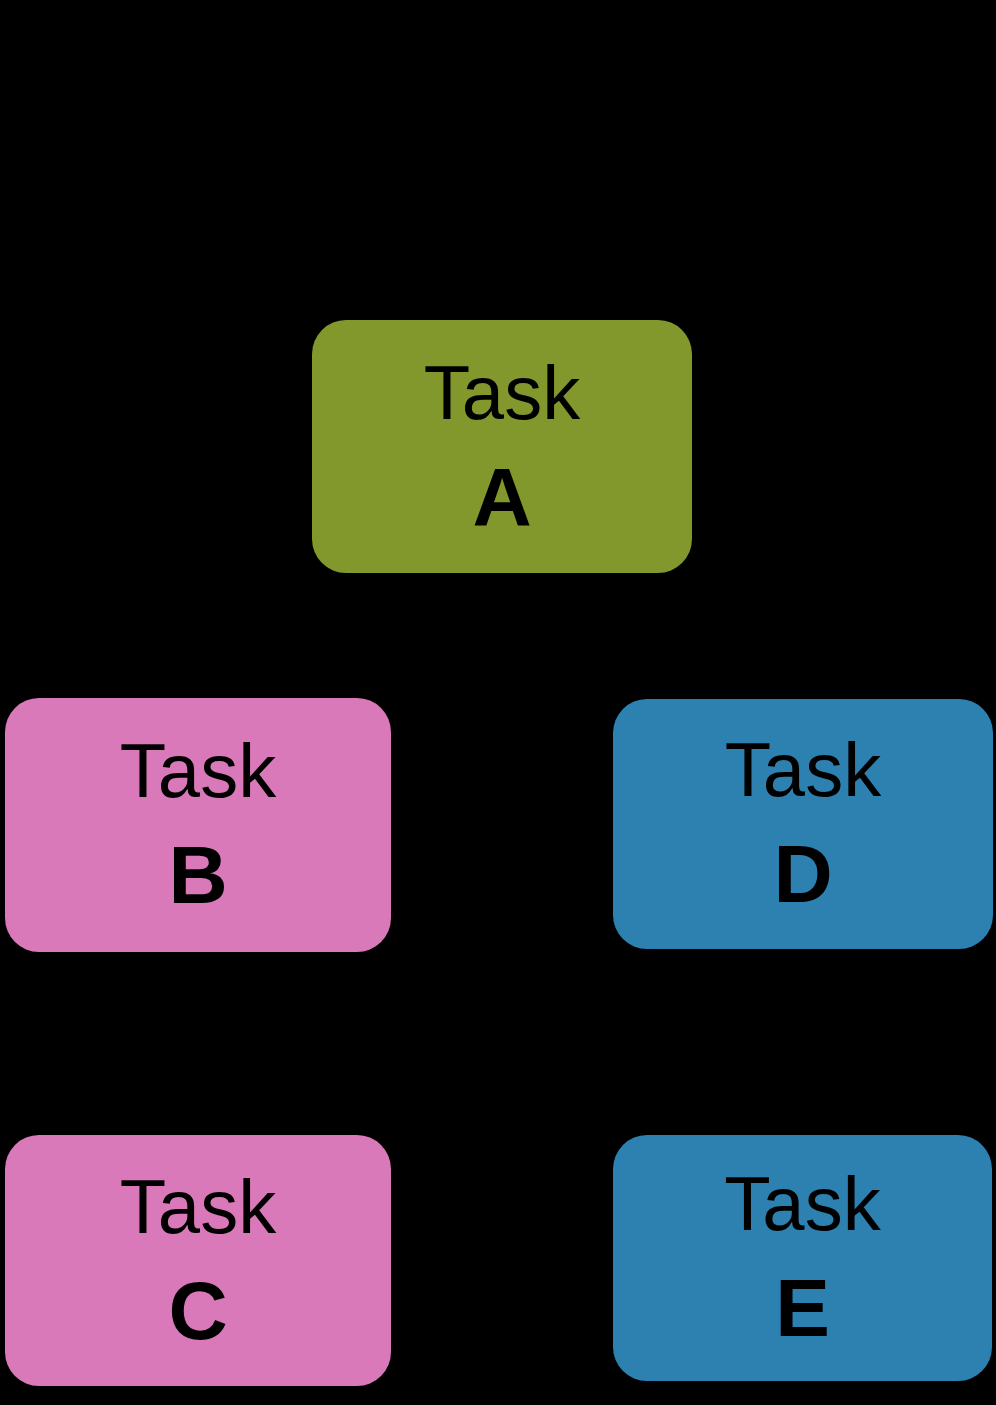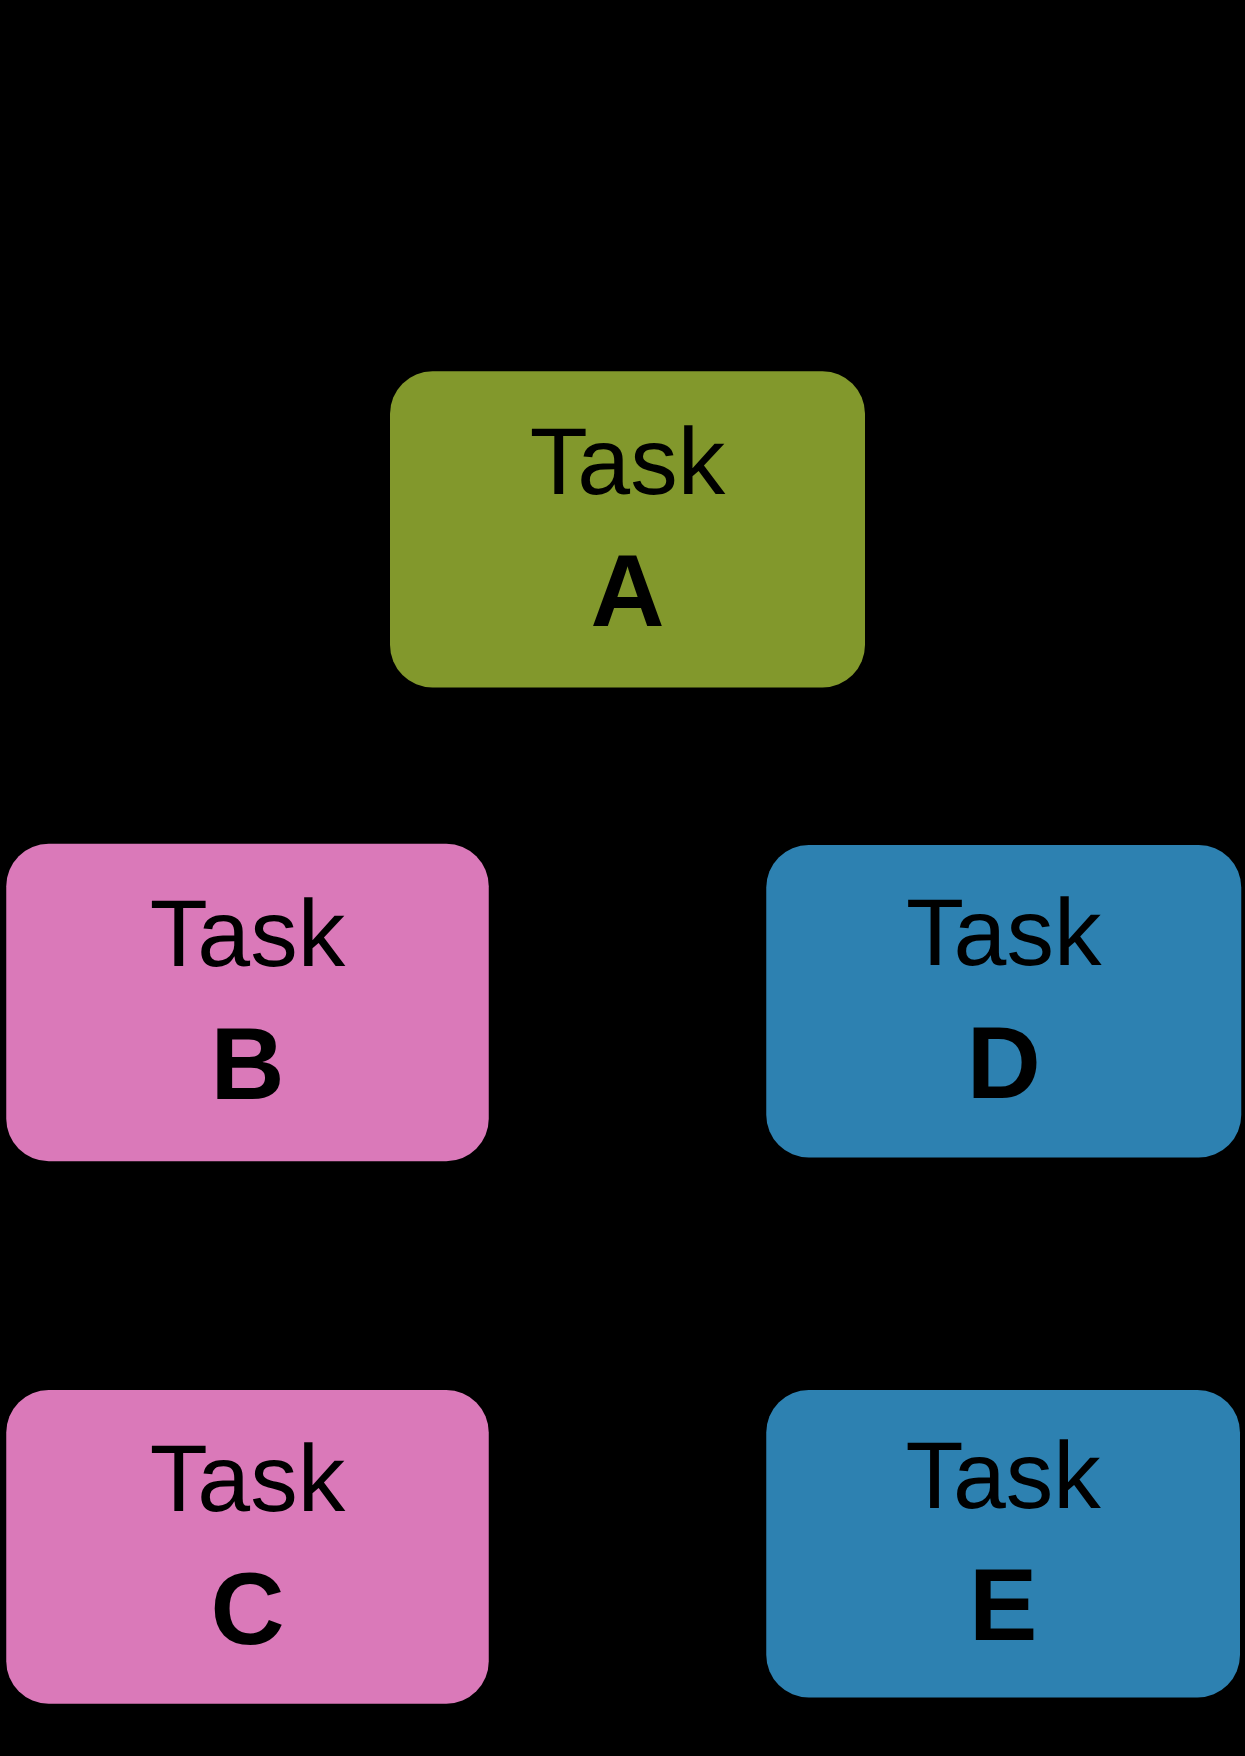--- a/index.html
+++ b/index.html
@@ -18,20 +18,21 @@
     height: 1405px;
   }
   .node {
     position: absolute;
     border-radius: 34px;
     display: flex;
     flex-direction: column;
     align-items: center;
     justify-content: center;
     text-align: center;
+    margin-top: 23px;
   }
   .node .line1 {
     font-size: 76px;
     font-weight: 400;
     line-height: 100px;
     letter-spacing: 0px;
   }
   .node .line2 {
     font-size: 82px;
     font-weight: 700;

